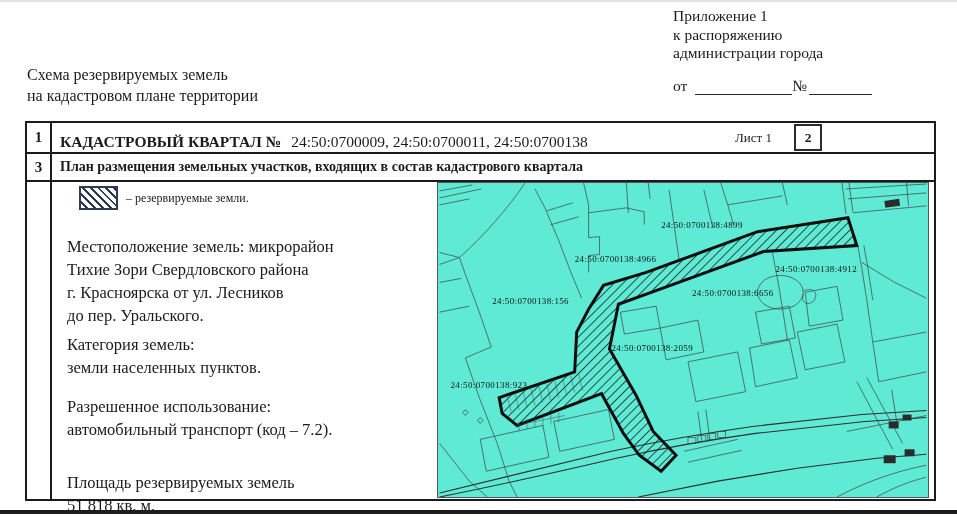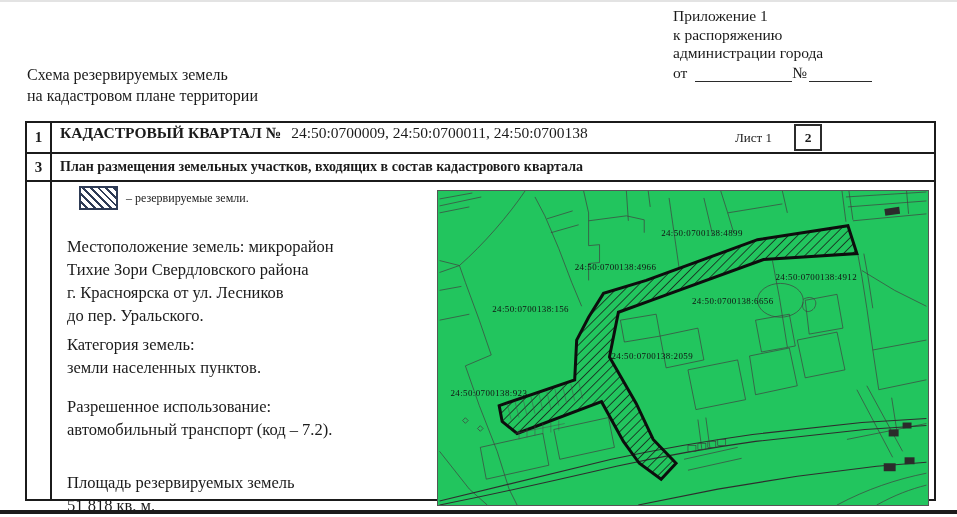--- a/index.html
+++ b/index.html
@@ -5,54 +5,54 @@
   html,body{margin:0;padding:0;background:#ffffff;}
   #page{
     position:relative;width:957px;height:517px;background:#ffffff;
     font-family:"Liberation Serif","DejaVu Serif",serif;color:#1b1b1b;
     overflow:hidden;border-top:2px solid #e3e3e3;
   }
   
   .title-block{position:absolute;left:27px;top:41px;font-size:16px;line-height:21px;white-space:pre-line;}
   .title-line3{font-size:16.5px;letter-spacing:.3px;}
   .appendix-block{position:absolute;left:673px;top:5px;font-size:15.5px;line-height:18.5px;}
-  .appendix-from{display:flex;align-items:flex-end;margin-top:1px;}
+  .appendix-from{display:flex;align-items:flex-end;margin-top:14px;}
   .blank{display:inline-block;height:15px;border-bottom:1.3px solid #2b2b2b;}
   .blank1{width:97px;margin-left:8px;}
   .blank2{width:63px;margin-left:2px;}
   .nbsp{white-space:pre;}
   
   .doc-table{position:absolute;left:25px;top:119px;width:907px;border:2px solid #1b1b1b;background:#fff;}
   .t-row{display:flex;align-items:center;border-bottom:2px solid #1b1b1b;}
   .row1{height:29px;}
   .row2{height:26px;}
   .num-cell{width:23px;align-self:stretch;border-right:2px solid #1b1b1b;
     display:flex;align-items:center;justify-content:center;font-weight:bold;font-size:15px;}
-  .r1-content{display:flex;align-items:flex-start;flex:1;padding-left:8px;font-size:15.5px;}
+  .r1-content{display:flex;align-items:flex-end;flex:1;padding-left:8px;font-size:15.5px;}
   .r1-label{font-weight:bold;}
   .r1-value{margin-left:10px;}
   .r1-right{margin-left:auto;display:flex;align-items:center;}
   .sheet-label{font-size:13px;margin-right:22px;}
   .sheet-box{width:24px;height:23px;border:2px solid #2b2b2b;display:flex;align-items:center;
     justify-content:center;font-weight:bold;font-size:13.5px;background:#fff;}
   .sheet-spacer{width:112px;height:1px;}
   .r2-content{flex:1;padding-left:8px;font-size:14px;font-weight:bold;}
   .row3-body{position:relative;height:317px;}
   .row3-numcol{position:absolute;left:0;top:0;bottom:0;width:23px;border-right:2px solid #1b1b1b;}
   
   .legend-row{position:absolute;left:52px;top:4px;display:flex;align-items:center;}
   .legend-swatch{width:35px;height:20px;border:2px solid #2e3b55;margin-right:8px;background:#fff;}
   .legend-label{font-size:12px;}
   .panel-p{position:absolute;left:40px;font-size:16.5px;line-height:23px;white-space:pre-line;width:340px;}
   .p-location{top:53px;}
   .p-category{top:151px;}
   .p-use{top:213px;}
   .p-area{top:289px;}
   
-  .map-wrap{position:absolute;left:410px;top:8px;width:490px;height:314px;border:1px solid #555;background:#22c55e;}
+  .map-wrap{position:absolute;left:410px;top:0;width:490px;height:314px;border:1px solid #555;background:#5eead4;}
   .map-wrap svg{display:block;}
   .parcel{stroke:#404040;stroke-width:.7;fill:none;}
   .road{stroke:#2e2e2e;stroke-width:1.1;fill:none;}
   .tick{stroke:#4a4a4a;stroke-width:.5;fill:none;}
   .bldg{fill:#2b2b2b;}
   .cluster{stroke:#3a3a3a;stroke-width:.6;fill:none;}
   .reserved{fill:url(#hatch);stroke:#0d0d0d;stroke-width:3;stroke-linejoin:miter;}
   .map-label{font-family:"Liberation Serif","DejaVu Serif",serif;font-size:9px;fill:#111;letter-spacing:.4px;}
   
   .bottom-rule{position:absolute;left:0;top:508px;width:957px;height:4px;background:#1c1c1c;}

